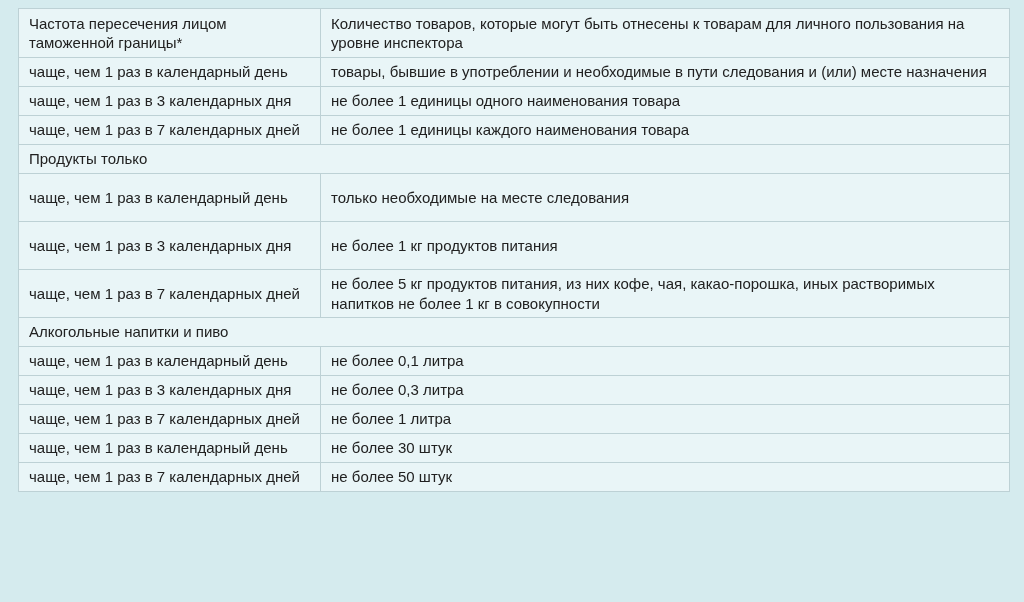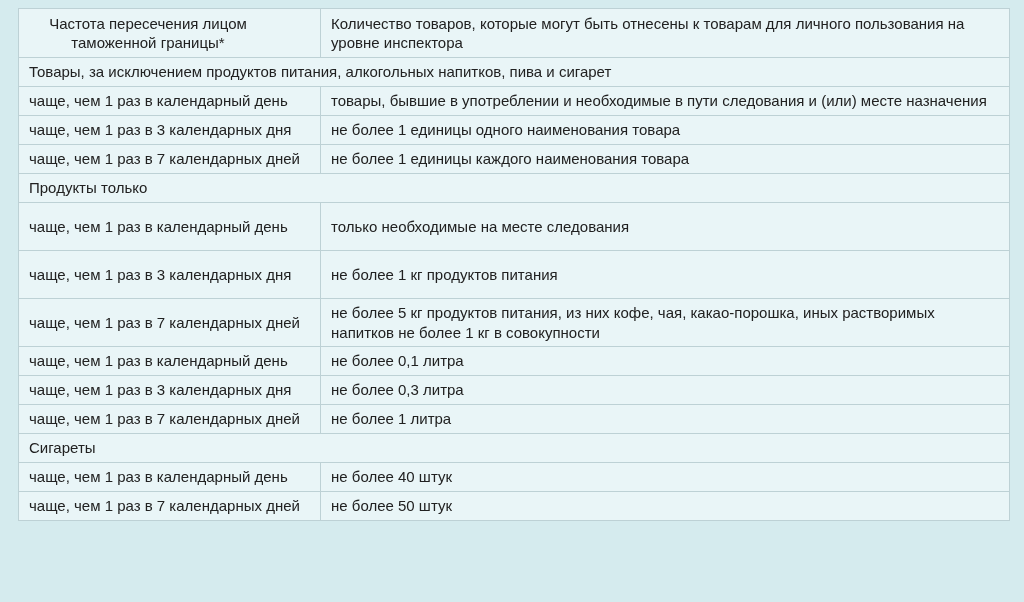--- a/index.html
+++ b/index.html
@@ -30,21 +30,21 @@
     color: var(--text);
     font-size: 15px;
     font-weight: 400;
     line-height: 1.28;
     padding: 4px 10px;
     text-align: left;
     vertical-align: middle;
     overflow: hidden;
   }
   thead tr { height: 49px; }
-  thead .hdr-left-inner { max-width: 238px; text-align: center; }
+  thead .hdr-left-inner { max-width: 238px; }
   tr { height: 29px; }
   tr.tall { height: 48px; }
 </style>
 </head>
 <body>
 
 <table class="customs">
   <colgroup>
     <col class="freq-col">
     <col class="qty-col">
@@ -53,23 +53,20 @@
     <tr>
       <th>
         <div class="hdr-left-inner">Частота пересечения лицом таможенной границы*</div>
       </th>
       <th>
         <div>Количество товаров, которые могут быть отнесены к товарам для личного пользования на уровне инспектора</div>
       </th>
     </tr>
   </thead>
   <tbody>
-      <tr>
-        <td colspan="2">Товары, за исключением продуктов питания, алкогольных напитков, пива и сигарет</td>
-      </tr>
       <tr>
         <td>чаще, чем 1 раз в календарный день</td>
         <td>товары, бывшие в употреблении и необходимые в пути следования и (или) месте назначения</td>
       </tr>
       <tr>
         <td>чаще, чем 1 раз в 3 календарных дня</td>
         <td>не более 1 единицы одного наименования товара</td>
       </tr>
       <tr>
         <td>чаще, чем 1 раз в 7 календарных дней</td>
@@ -84,36 +81,36 @@
       </tr>
       <tr class="tall">
         <td>чаще, чем 1 раз в 3 календарных дня</td>
         <td>не более 1 кг продуктов питания</td>
       </tr>
       <tr class="tall">
         <td>чаще, чем 1 раз в 7 календарных дней</td>
         <td>не более 5 кг продуктов питания, из них кофе, чая, какао-порошка, иных растворимых напитков не более 1 кг в совокупности</td>
       </tr>
       <tr>
+        <td colspan="2">Алкогольные напитки и пиво</td>
+      </tr>
+      <tr>
         <td>чаще, чем 1 раз в календарный день</td>
         <td>не более 0,1 литра</td>
       </tr>
       <tr>
         <td>чаще, чем 1 раз в 3 календарных дня</td>
         <td>не более 0,3 литра</td>
       </tr>
       <tr>
         <td>чаще, чем 1 раз в 7 календарных дней</td>
         <td>не более 1 литра</td>
       </tr>
       <tr>
-        <td colspan="2">Сигареты</td>
-      </tr>
-      <tr>
         <td>чаще, чем 1 раз в календарный день</td>
-        <td>не более 40 штук</td>
+        <td>не более 30 штук</td>
       </tr>
       <tr>
         <td>чаще, чем 1 раз в 7 календарных дней</td>
         <td>не более 50 штук</td>
       </tr>
     </tbody>
 </table>
 
 </body></html>

